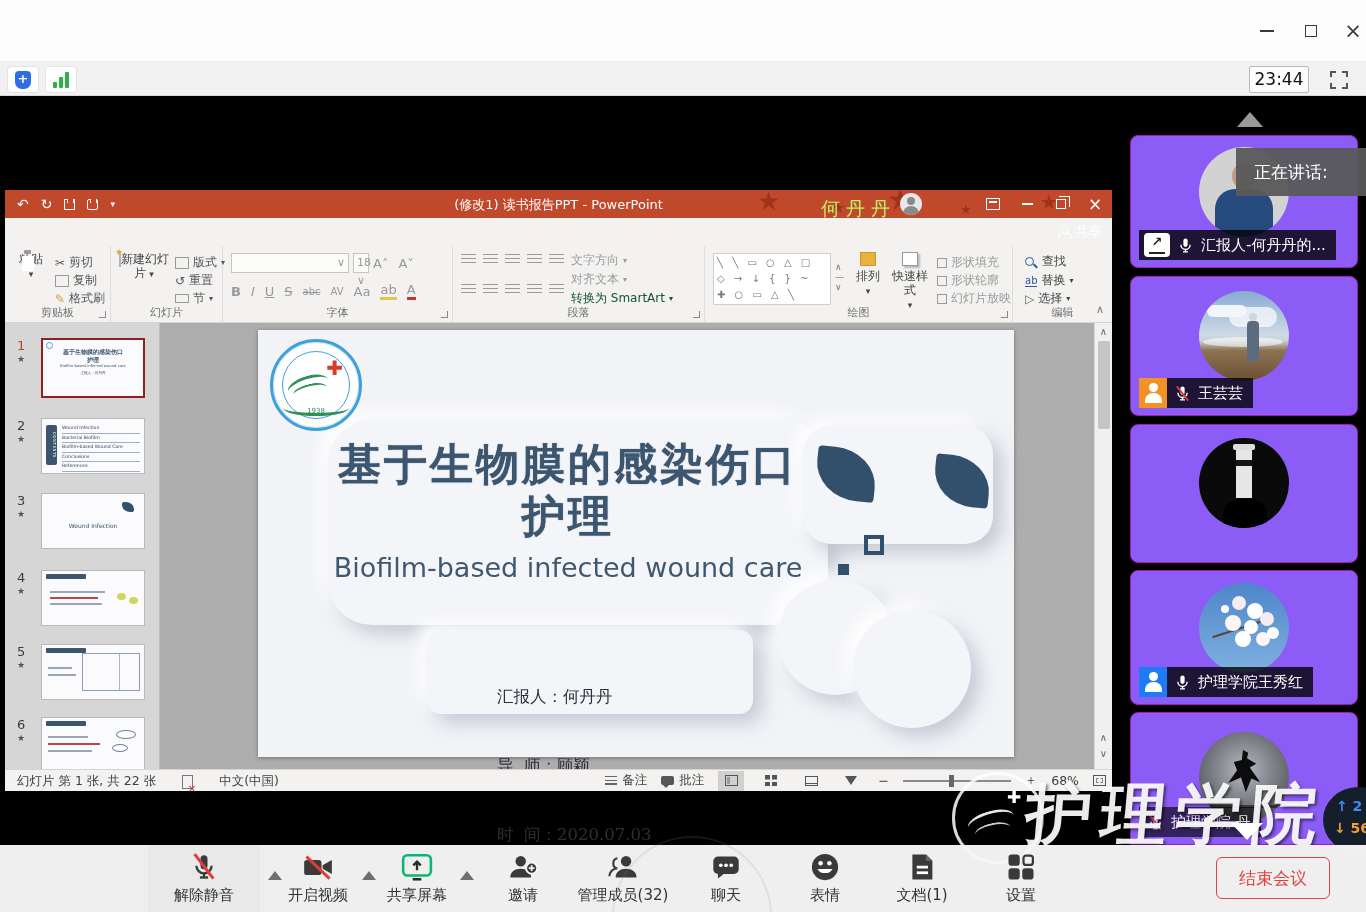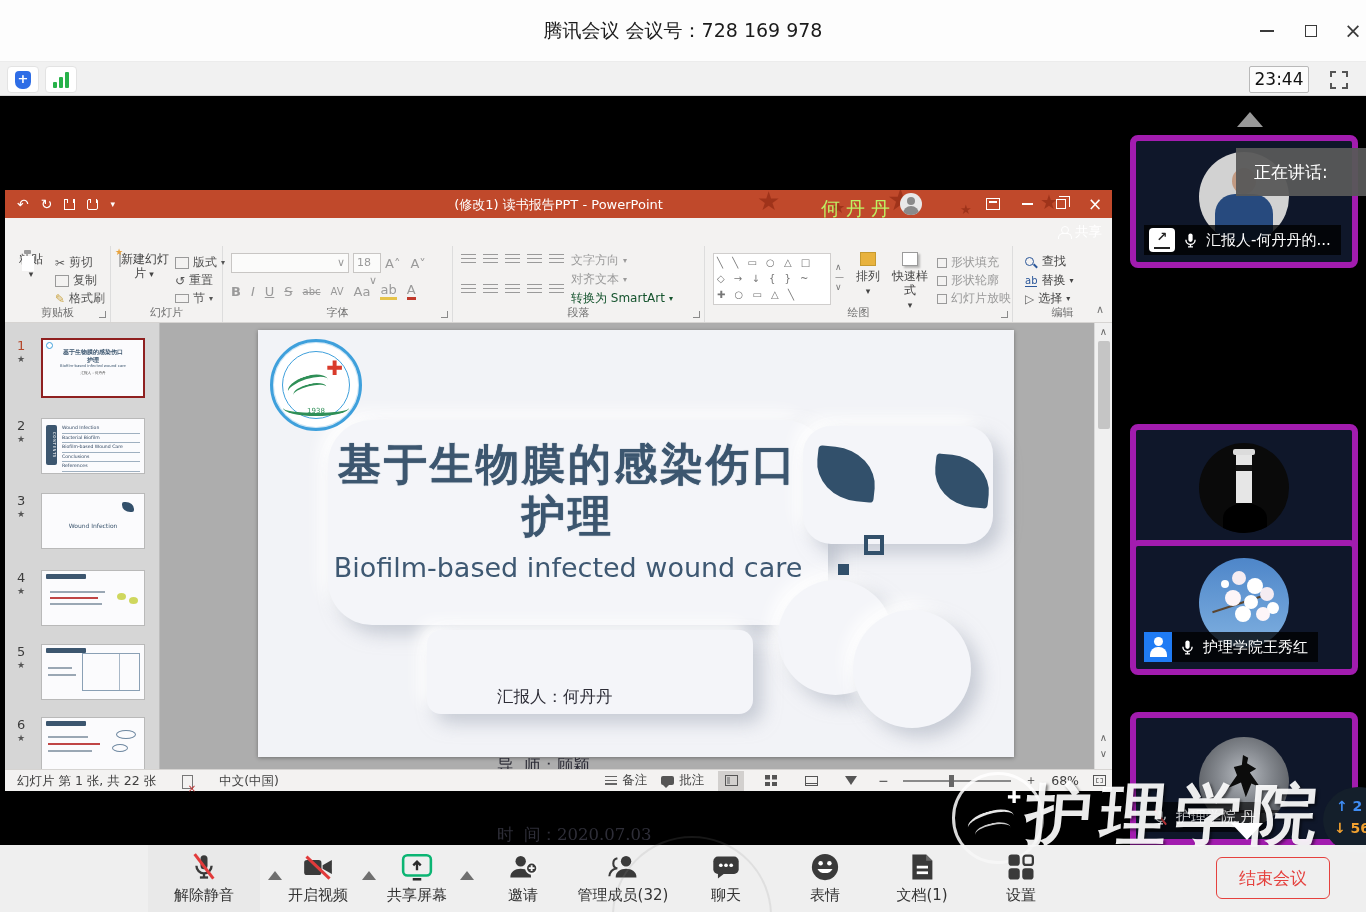--- a/index.html
+++ b/index.html
@@ -138,21 +138,21 @@
 .zoomline{width:108px;height:2px;background:#8a8a8a;position:relative}
 .zoomline .knob{position:absolute;left:46px;top:-5px;width:5px;height:12px;background:#666}
 .fit-ic{width:13px;height:11px;border:1.2px solid #555;position:relative}
 .fit-ic::after{content:"";position:absolute;left:2px;top:2px;right:2px;bottom:2px;border:1px dashed #888}
 
 .noteic{display:inline-block;width:12px;height:10px;background:repeating-linear-gradient(to bottom,#666 0 1.4px,transparent 1.4px 3.6px)}
 .cmtic{display:inline-block;width:13px;height:9px;background:#555;border-radius:2px;position:relative}
 .cmtic::after{content:"";position:absolute;left:2px;bottom:-3px;border-left:3px solid transparent;border-right:3px solid transparent;border-top:3px solid #555}
 
 .collapse-up{position:absolute;left:1237px;top:112px;width:0;height:0;border-left:13px solid transparent;border-right:13px solid transparent;border-bottom:15px solid #999}
-.tile{position:absolute;left:1130px;width:228px;background:#0f172a;border:6px solid #a21caf;border-radius:8px;overflow:hidden}
+.tile{position:absolute;left:1130px;width:228px;background:#8b5cf6;border:1px solid #a21caf;border-radius:8px;overflow:hidden}
 .avatar{position:absolute;left:50%;transform:translateX(-50%);border-radius:50%;overflow:hidden}
 .namebar{position:absolute;left:8px;bottom:7px;height:30px;background:rgba(0,0,0,.78);display:flex;align-items:center;gap:7px;padding:0 10px 0 0;color:#fff;font-size:15px;white-space:nowrap}
 .badge{width:28px;height:30px;flex:none;position:relative}
 .badge::before{content:"";position:absolute;left:10px;top:5px;width:9px;height:9px;border-radius:50%;background:#fff}
 .badge::after{content:"";position:absolute;left:6px;top:15px;width:17px;height:10px;border-radius:8px 8px 0 0;background:#fff}
 .badge.orange{background:#f29222}
 .badge.blue{background:#1f7bf4}
 .sharechip{width:26px;height:24px;background:#fff;border-radius:4px;flex:none;position:relative;margin-left:5px}
 .sharechip::before{content:"↗";position:absolute;left:0;right:0;top:1px;text-align:center;color:#222;font-size:13px;font-weight:bold}
 .sharechip::after{content:"";position:absolute;left:5px;bottom:3px;width:16px;height:2px;background:#222}
@@ -196,21 +196,20 @@
 .tb-item{position:absolute;top:7px;transform:translateX(-50%);display:flex;flex-direction:column;align-items:center;gap:4px;color:#333;font-size:15px;cursor:pointer;white-space:nowrap}
 .tb-exp{position:absolute;top:26px;width:0;height:0;border-left:7px solid transparent;border-right:7px solid transparent;border-bottom:9px solid #6f6f6f;cursor:pointer}
 .endbtn{position:absolute;left:1216px;top:12px;width:114px;height:42px;border:1.6px solid #e5413e;border-radius:6px;color:#e5413e;font-size:17px;text-align:center;line-height:40px;background:transparent;cursor:pointer;z-index:12}
 </style>
 </head>
 <body>
 
 <div class="stage">
 
   <div class="titlebar">
-    <div class="title">腾讯会议 会议号：728 169 978</div>
     <div class="wc" style="left:1250px">
         <span class="g-min"></span>
       </div>
     <div class="wc" style="left:1294px">
         <span class="g-max"></span>
       </div>
     <div class="wc" style="left:1336px">
         <span class="g-x">×</span>
       </div>
   </div>
@@ -313,21 +312,21 @@
             <span style="font-size:8px">▾</span>
           </div>
         <div class="grp-label">幻灯片</div>
       </div>
 
       <div class="grp" style="width:230px">
         <div class="smallrow" style="left:8px;top:7px">
           <span class="combo" style="width:118px">
               <i>∨</i>
             </span>
-          <span class="combo" style="width:28px"><span>18</span><i>∨</i></span>
+          <span class="combo" style="width:16px"><span>18</span><i>∨</i></span>
           <span class="fbtn">A˄</span>
           <span class="fbtn">A˅</span>
         </div>
         <div class="smallrow" style="left:8px;top:36px">
           <span class="fbtn" style="font-weight:bold">B</span>
           <span class="fbtn" style="font-style:italic">I</span>
           <span class="fbtn" style="text-decoration:underline">U</span>
           <span class="fbtn" style="text-decoration:line-through">S</span>
           <span class="fbtn" style="font-size:10px;text-decoration:line-through">abc</span>
           <span class="fbtn" style="font-size:10px">AV</span>
@@ -590,29 +589,47 @@
           <rect x="9" y="2" width="6" height="12" rx="3" fill="#fff"></rect>
           <path d="M5.5 11a6.5 6.5 0 0 0 13 0" stroke="#fff" stroke-width="2" fill="none"></path>
           <line x1="12" y1="17.5" x2="12" y2="21" stroke="#fff" stroke-width="2"></line>
           <line x1="8.5" y1="21" x2="15.5" y2="21" stroke="#fff" stroke-width="2"></line>
         </svg>
       <span>汇报人-何丹丹的...</span>
     </div>
   </div>
   <div class="tooltip">正在讲话:</div>
 
+  <div class="tile" style="top:276px;height:140px">
+    <div class="avatar av2" style="top:14px;width:90px;height:90px">
+      <span class="cloud"></span>
+        <span class="snow"></span>
+        <span class="fig"></span>
+    </div>
+    <div class="namebar">
+      <span class="badge orange"></span>
+      <svg width="17" height="19" viewBox="0 0 24 24">
+          <rect x="9" y="2" width="6" height="12" rx="3" fill="#fff"></rect>
+          <path d="M5.5 11a6.5 6.5 0 0 0 13 0" stroke="#fff" stroke-width="2" fill="none"></path>
+          <line x1="12" y1="17.5" x2="12" y2="21" stroke="#fff" stroke-width="2"></line>
+          <line x1="8.5" y1="21" x2="15.5" y2="21" stroke="#fff" stroke-width="2"></line>
+          <line x1="4" y1="2" x2="20" y2="22" stroke="#e23b3b" stroke-width="2.6"></line>
+        </svg>
+      <span>王芸芸</span>
+    </div>
+  </div>
 
   <div class="tile" style="top:424px;height:139px">
     <div class="avatar av3" style="top:13px;width:90px;height:90px">
       <span class="tower"></span>
         <span class="sil"></span>
     </div>
   </div>
 
-  <div class="tile" style="top:540px;height:135px">
+  <div class="tile" style="top:570px;height:135px">
     <div class="avatar av4" style="top:12px;width:90px;height:90px">
       <span class="twig"></span>
         <span class="bloom"></span>
     </div>
     <div class="namebar">
       <span class="badge blue"></span>
       <svg width="17" height="19" viewBox="0 0 24 24">
           <rect x="9" y="2" width="6" height="12" rx="3" fill="#fff"></rect>
           <path d="M5.5 11a6.5 6.5 0 0 0 13 0" stroke="#fff" stroke-width="2" fill="none"></path>
           <line x1="12" y1="17.5" x2="12" y2="21" stroke="#fff" stroke-width="2"></line>

